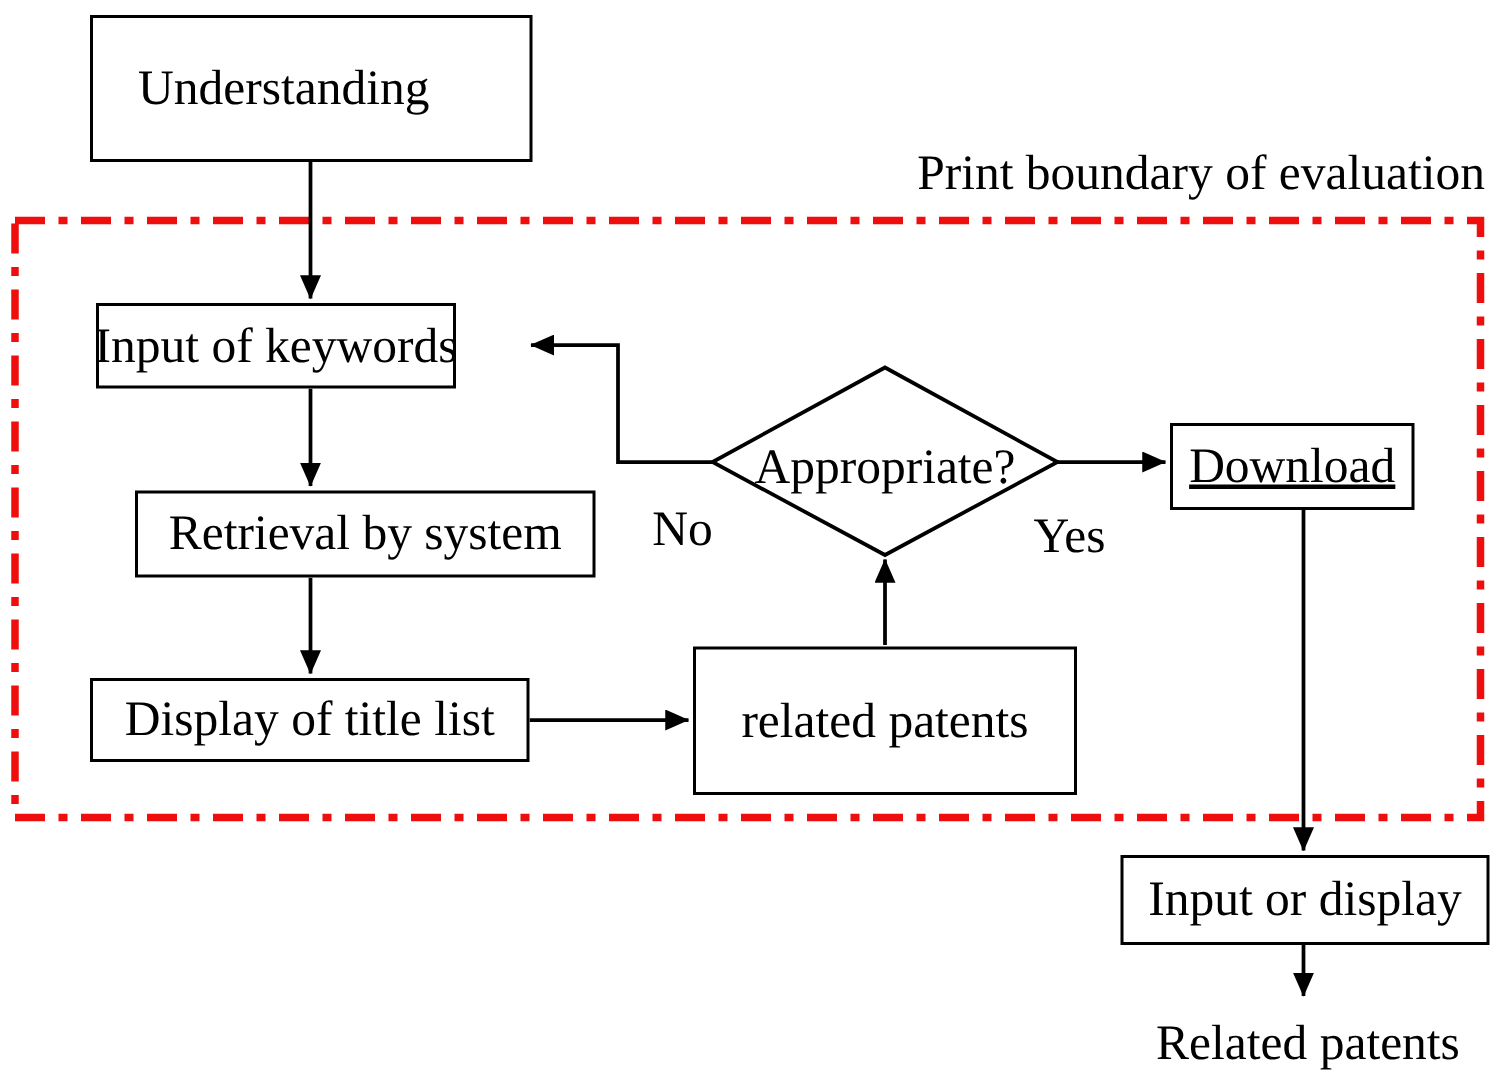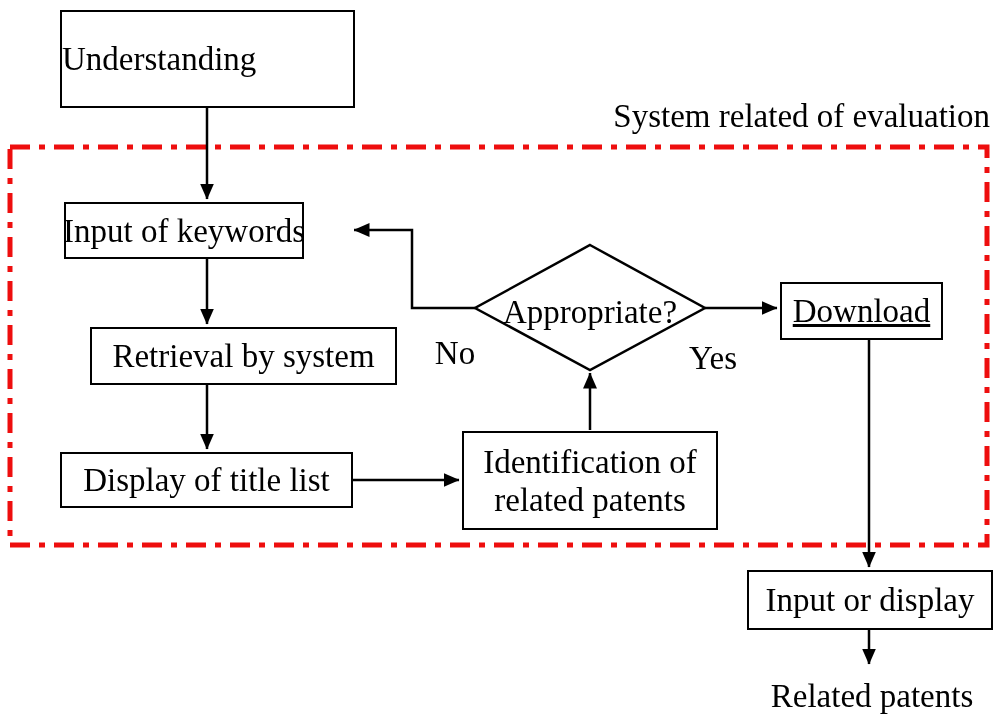--- a/index.html
+++ b/index.html
@@ -29,21 +29,21 @@
     border: 2.5px solid #000000;
     background: #ffffff;
     display: flex;
     flex-direction: column;
     justify-content: center;
     font-size: 33px;
     line-height: 38px;
     white-space: nowrap;
   }
   .node.center { align-items: center; text-align: center; }
-  .node.left   { align-items: flex-start; padding-left: 0; }
+  .node.left   { align-items: flex-start; padding-left: 30px; }
   .flabel {
     position: absolute;
     font-size: 33px;
     line-height: 38px;
     white-space: nowrap;
   }
   .flabel.center { text-align: center; }
 </style>
 </head>
 <body>
@@ -65,40 +65,39 @@
     <path d="M 207 259 L 207 324" fill="none" stroke="#000000" stroke-width="2.5" marker-end="url(#arrow)"></path>
     <path d="M 207 385 L 207 449" fill="none" stroke="#000000" stroke-width="2.5" marker-end="url(#arrow)"></path>
     <path d="M 353 480 L 459 480" fill="none" stroke="#000000" stroke-width="2.5" marker-end="url(#arrow)"></path>
     <path d="M 590 430 L 590 373" fill="none" stroke="#000000" stroke-width="2.5" marker-end="url(#arrow)"></path>
     <path d="M 475 308 L 412 308 L 412 230 L 354 230" fill="none" stroke="#000000" stroke-width="2.5" marker-end="url(#arrow)"></path>
     <path d="M 705 308 L 777 308" fill="none" stroke="#000000" stroke-width="2.5" marker-end="url(#arrow)"></path>
     <path d="M 869 340 L 869 567" fill="none" stroke="#000000" stroke-width="2.5" marker-end="url(#arrow)"></path>
     <path d="M 869 630 L 869 664" fill="none" stroke="#000000" stroke-width="2.5" marker-end="url(#arrow)"></path>
   </svg>
 
-  <div class="flabel" style="left:558px; top:97px; width:432px; text-align:right;">System related of evaluation</div>
+  <div class="flabel" style="left:558px; top:97px; width:432px; text-align:right;">Print boundary of evaluation</div>
 
   <div class="node left" style="left:60px; top:10px; width:295px; height:98px;">
     <span>Understanding</span>
   </div>
 
   <div class="node center" style="left:64px; top:202px; width:240px; height:57px;">
     <span>Input of keywords</span>
   </div>
 
   <div class="node center" style="left:53px; top:327px; width:307px; height:58px;margin-left:37px;">
     <span>Retrieval by system</span>
   </div>
 
   <div class="node center" style="left:60px; top:452px; width:293px; height:56px;">
     <span>Display of title list</span>
   </div>
 
   <div class="node center" style="left:462px; top:431px; width:256px; height:99px;">
-    <span>Identification of</span>
     <span>related patents</span>
   </div>
 
   <div class="node center" style="left:780px; top:282px; width:163px; height:58px;text-decoration:underline;">
     <span>Download</span>
   </div>
 
   <div class="node center" style="left:747px; top:570px; width:246px; height:60px;">
     <span>Input or display</span>
   </div>

